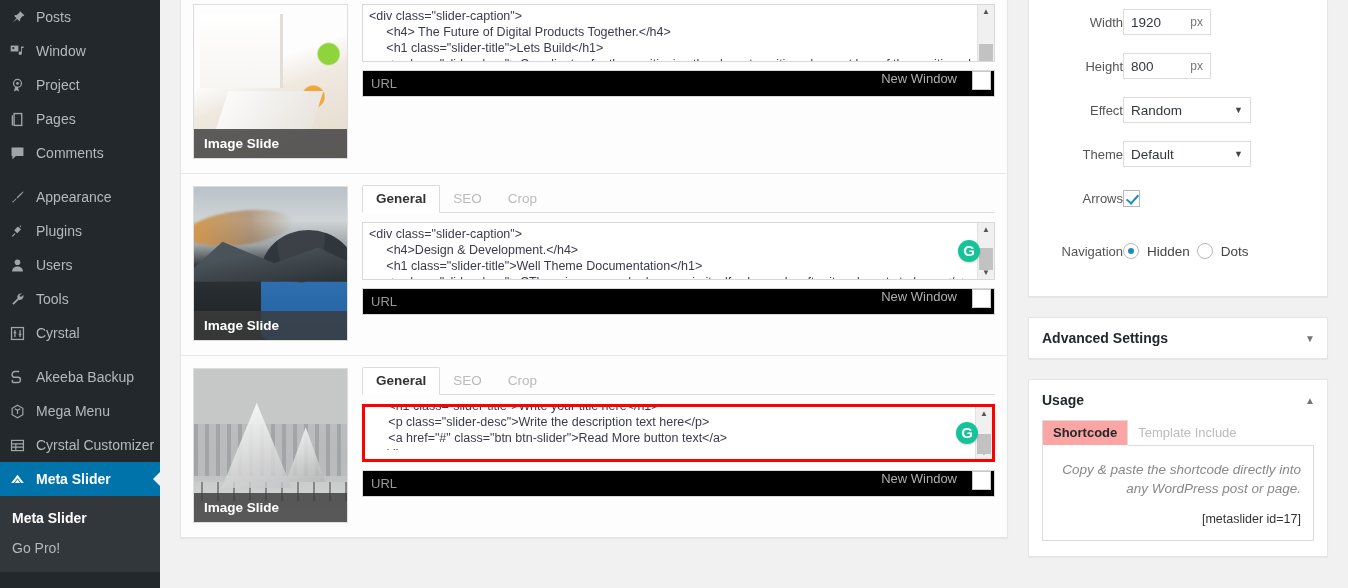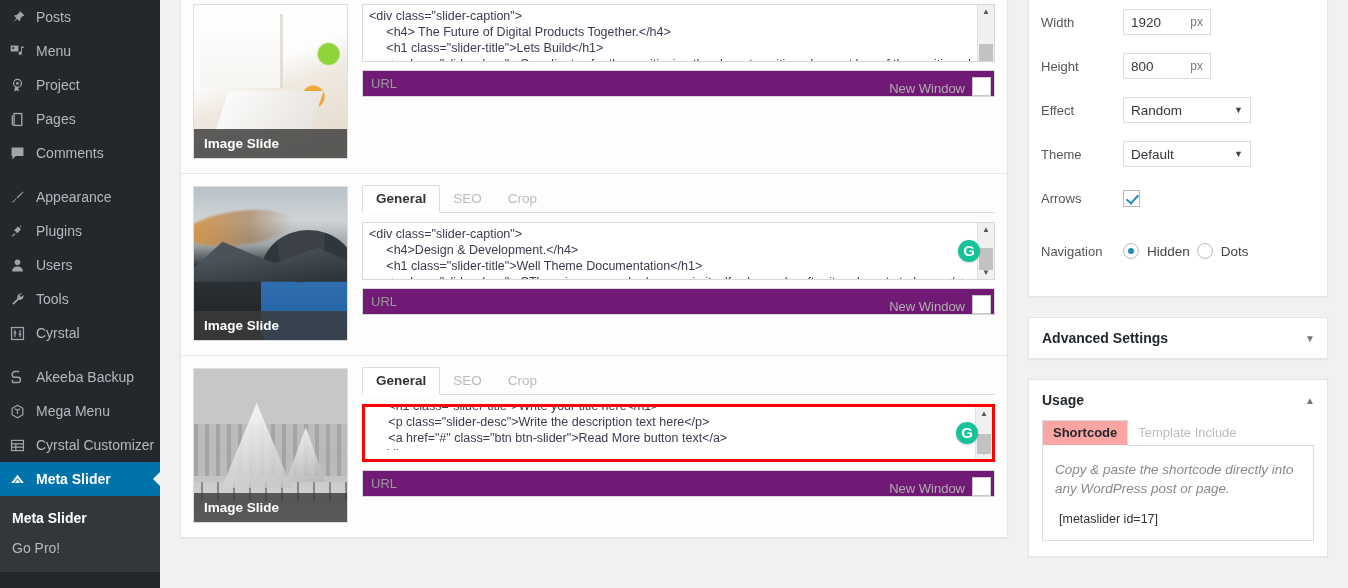--- a/index.html
+++ b/index.html
@@ -261,50 +261,52 @@
     font-weight: 600;
     display: flex; align-items: center; justify-content: center;
     line-height: 22px;
     box-shadow: 0 1px 2px rgba(0,0,0,.18);
   }
   .url-row {
     position: relative;
     margin-top: 8px;
     height: 27px;
     border: 1px solid #d8d8d8;
-    background: #701a75;
+    background: #000000;
     display: flex; align-items: center;
   }
   .url-placeholder {
     padding-left: 8px;
     color: #9a9a9a;
     font-size: 13px;
   }
   .url-right {
     margin-left: auto;
-    display: flex; align-items: flex-end;
+    display: flex; align-items: flex-start;
     height: 100%;
+    gap: 8px;
   }
   .newwin-label {
     color: #b0b0b0;
     font-size: 13px;
     padding-right: 7px;
   }
   .newwin-box {
     width: 19px; height: 19px;
     border: 1px solid #c9c9c9;
     background: #fff;
     margin-right: 3px;
   }
 
   
   .rightcol {
     position: absolute;
     left: 868px; top: 0;
     width: 300px;
+    text-align: right;
   }
   .box {
     background: #fff;
     border: 1px solid #e5e5e5;
     box-shadow: 0 1px 1px rgba(0,0,0,.04);
     margin-bottom: 20px;
   }
   .box-settings { border-top: none; padding: 0 12px 14px 12px; }
   .setting-row {
     display: flex; align-items: center;
@@ -456,21 +458,21 @@
           <span class="mi-label">Posts</span>
         </div>
         <div class="menu-item">
           <span class="mi-ico">
             <svg width="17" height="17" viewBox="0 0 20 20" fill="currentColor">
               <path d="M2 3h9v7H2z"></path>
               <circle cx="5" cy="6" r="1.3" fill="#23282d"></circle>
               <path d="M13 4h1.2v6.4a2 2 0 1 0 1 1.7V6h2V4h-4.2z"></path>
             </svg>
           </span>
-          <span class="mi-label">Menu</span>
+          <span class="mi-label">Window</span>
         </div>
         <div class="menu-item">
           <span class="mi-ico">
             <svg width="17" height="17" viewBox="0 0 20 20" fill="currentColor">
               <circle cx="10" cy="7.5" r="4.6" fill="none" stroke="currentColor" stroke-width="1.5"></circle>
               <circle cx="10" cy="7.5" r="1.6"></circle>
               <path d="M7.3 11.6L5.8 17l3-1.4 3 1.4-1.5-5.4z"></path>
             </svg>
           </span>
           <span class="mi-label">Project</span>

